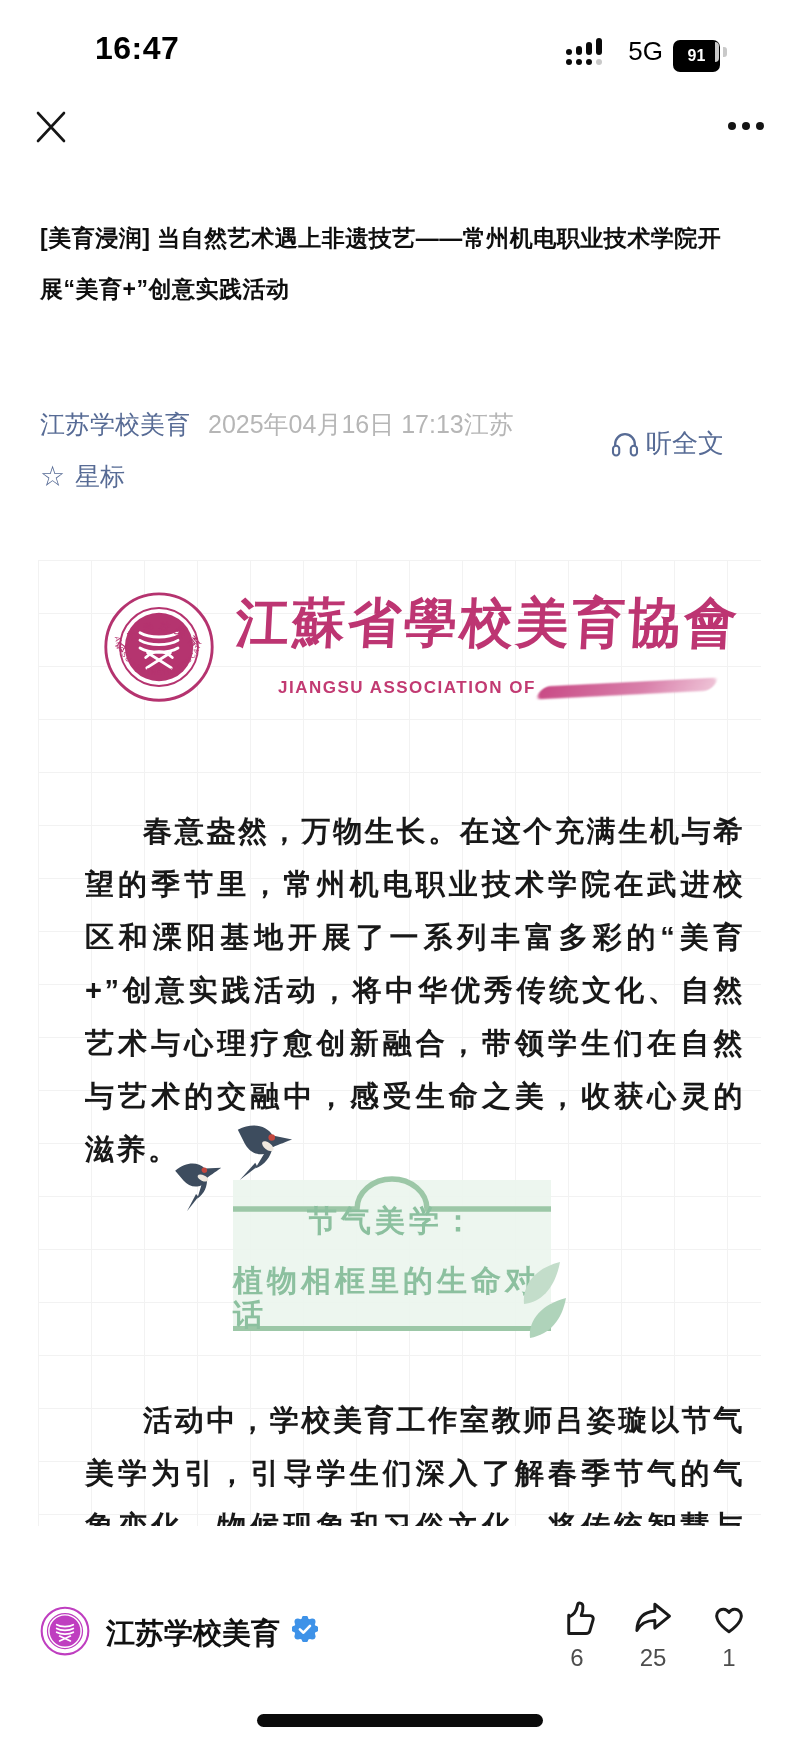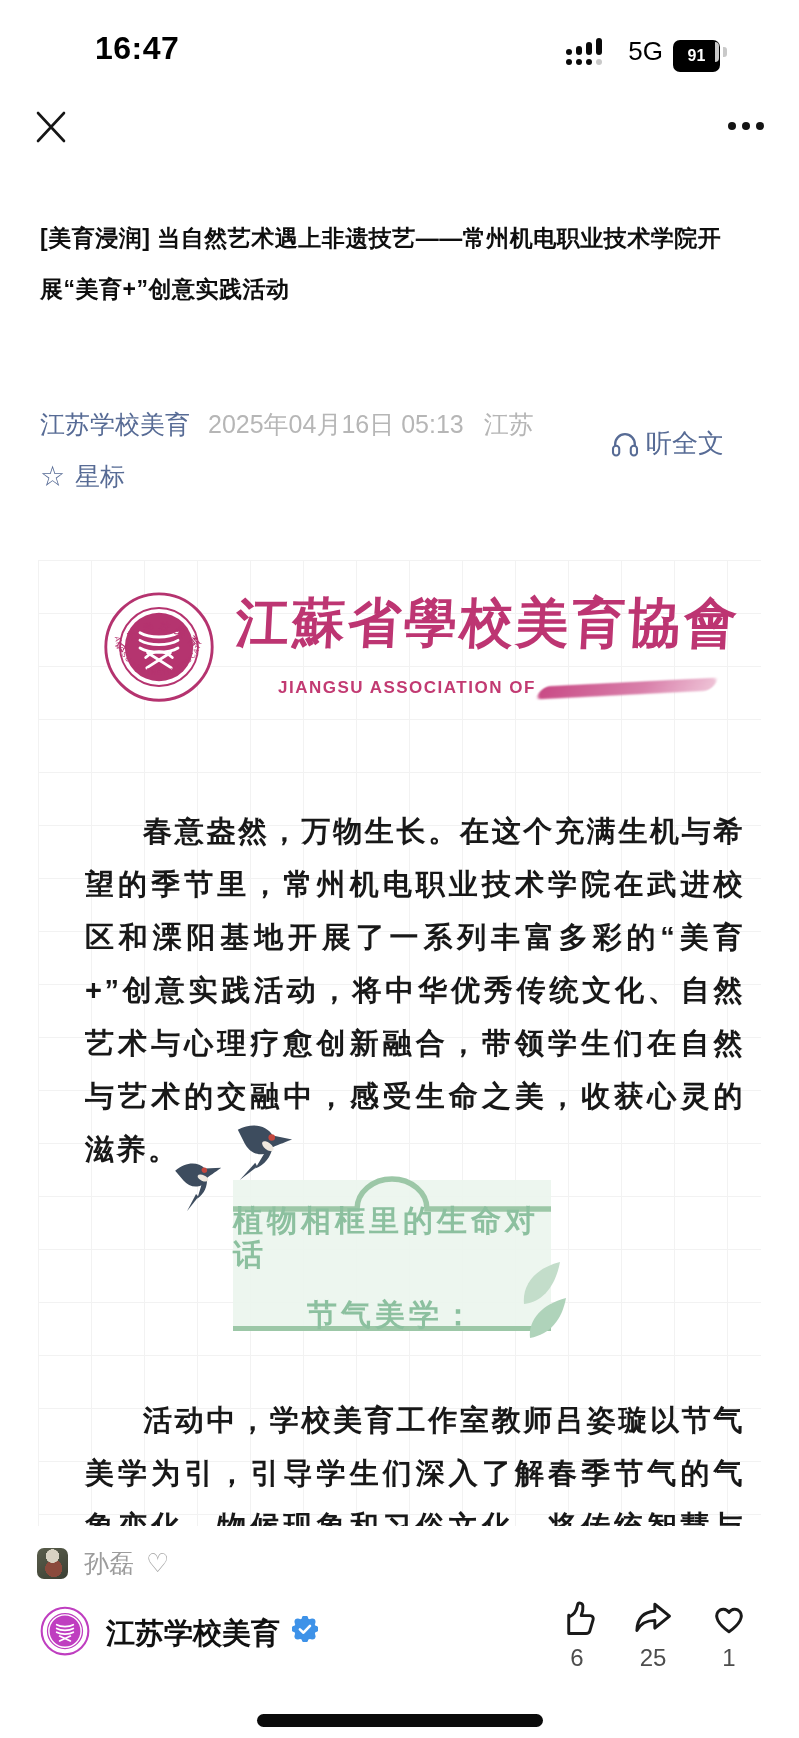--- a/index.html
+++ b/index.html
@@ -18,21 +18,21 @@
   
   .nav-close{position:absolute;left:35px;top:110px;width:32px;height:34px;cursor:pointer;}
   .nav-more{position:absolute;right:35px;top:122px;display:flex;gap:6px;cursor:pointer;}
   .nav-more i{width:8px;height:8px;border-radius:50%;background:#141414;}
   
   .title{position:absolute;left:40px;top:198px;width:700px;font-size:23px;line-height:51px;
          font-weight:700;color:#0e0e0e;letter-spacing:.5px;}
   .meta{position:absolute;left:40px;top:408px;width:720px;display:flex;align-items:center;font-size:25px;}
   .meta .account{color:#576b95;}
   .meta .date{color:#b6b6b6;margin-left:18px;}
-  .meta .loc{color:#b6b6b6;margin-left:20px;}
+  .meta .loc{color:#b6b6b6;}
   .listen{position:absolute;left:610px;top:426px;display:flex;align-items:center;gap:6px;color:#576b95;font-size:26px;}
   .star-row{position:absolute;left:40px;top:460px;display:flex;align-items:center;gap:10px;color:#576b95;font-size:25px;}
   .star-glyph{font-size:28px;line-height:28px;}
   
   .article-body{position:absolute;left:38px;top:560px;width:723px;height:966px;overflow:hidden;background:#fff;
     background-image:linear-gradient(#f2f2f2 1px,transparent 1px),linear-gradient(90deg,#f2f2f2 1px,transparent 1px);
     background-size:53px 53px;}
   .seal{position:absolute;left:64px;top:30px;width:114px;height:114px;}
   .calligraphy{position:absolute;left:198px;top:28px;width:520px;font-family:"DejaVu Serif","Liberation Serif",serif;
       font-weight:700;font-size:53px;letter-spacing:3px;color:#bd3572;transform:skewX(-3deg);white-space:nowrap;}
@@ -108,21 +108,21 @@
   </svg>
   <div class="nav-more">
       <i></i>
       <i></i>
       <i></i>
     </div>
 
   <h1 class="title">[美育浸润] 当自然艺术遇上非遗技艺——常州机电职业技术学院开展“美育+”创意实践活动</h1>
   <div class="meta">
     <span class="account">江苏学校美育</span>
-    <span class="date">2025年04月16日 05:13</span>
+    <span class="date">2025年04月16日 17:13</span>
     <span class="loc">江苏</span>
   </div>
   <div class="listen">
     <svg width="30" height="30" viewBox="0 0 26 26">
       <path d="M4.5 16 v-3 a8.5 8.5 0 0 1 17 0 v3" stroke="#576b95" stroke-width="2" fill="none" stroke-linecap="round"></path>
       <rect x="2.6" y="14.5" width="5.4" height="8.5" rx="2.7" fill="#fff" stroke="#576b95" stroke-width="1.8"></rect>
       <rect x="18" y="14.5" width="5.4" height="8.5" rx="2.7" fill="#fff" stroke="#576b95" stroke-width="1.8"></rect>
     </svg>
     <span>听全文</span>
   </div>
@@ -175,37 +175,32 @@
       <path d="M26 48 L8 62 L24 44 Z" fill="#3d4c5e"></path>
       <ellipse cx="37" cy="27" rx="7" ry="3.6" fill="#efe9e0" transform="rotate(38 37 27)"></ellipse>
       <circle cx="41" cy="18" r="3.4" fill="#c4473e"></circle>
     </svg>
 
     <div class="sec-box">
       <svg class="sec-top" viewBox="0 0 318 36">
         <path d="M0 32 H124 A35 30 0 0 1 194 32 H318" stroke="#9cc7a7" stroke-width="5.5" fill="none"></path>
       </svg>
       <div class="sec-text">
+        <div>节气美学：</div>
         <div>植物相框里的生命对话</div>
-        <div>节气美学：</div>
       </div>
     </div>
     <svg class="leaf" viewBox="0 0 58 80">
       <path d="M8 44 C6 24 20 8 44 2 C40 24 28 42 8 44 Z" fill="#c3ddca"></path>
       <path d="M14 78 C12 60 26 44 50 38 C46 60 34 74 14 78 Z" fill="#afd3ba"></path>
     </svg>
 
     <p class="para p2">活动中，学校美育工作室教师吕姿璇以节气美学为引，引导学生们深入了解春季节气的气象变化、物候现象和习俗文化，将传统智慧与当代</p>
   </div>
 
-  <div class="comment-bar">
-    <div class="avatar"></div>
-    <span class="commenter">孙磊</span>
-    <span class="comment-like">♡</span>
-  </div>
 
   <div class="footer-bar">
     <svg class="footer-logo" viewBox="0 0 120 120">
       <circle cx="60" cy="60" r="56" fill="#fff" stroke="#bf3ec0" stroke-width="5"></circle>
       <circle cx="60" cy="60" r="42" fill="#fff" stroke="#bf3ec0" stroke-width="3"></circle>
       <circle cx="60" cy="60" r="37" fill="#bf3ec0"></circle>
       <g stroke="#fff" stroke-width="4" fill="none" stroke-linecap="round">
         <path d="M40 45 C50 51 70 51 80 45"></path>
         <path d="M40 54 C50 60 70 60 80 54"></path>
         <path d="M40 63 C50 69 70 69 80 63"></path>

